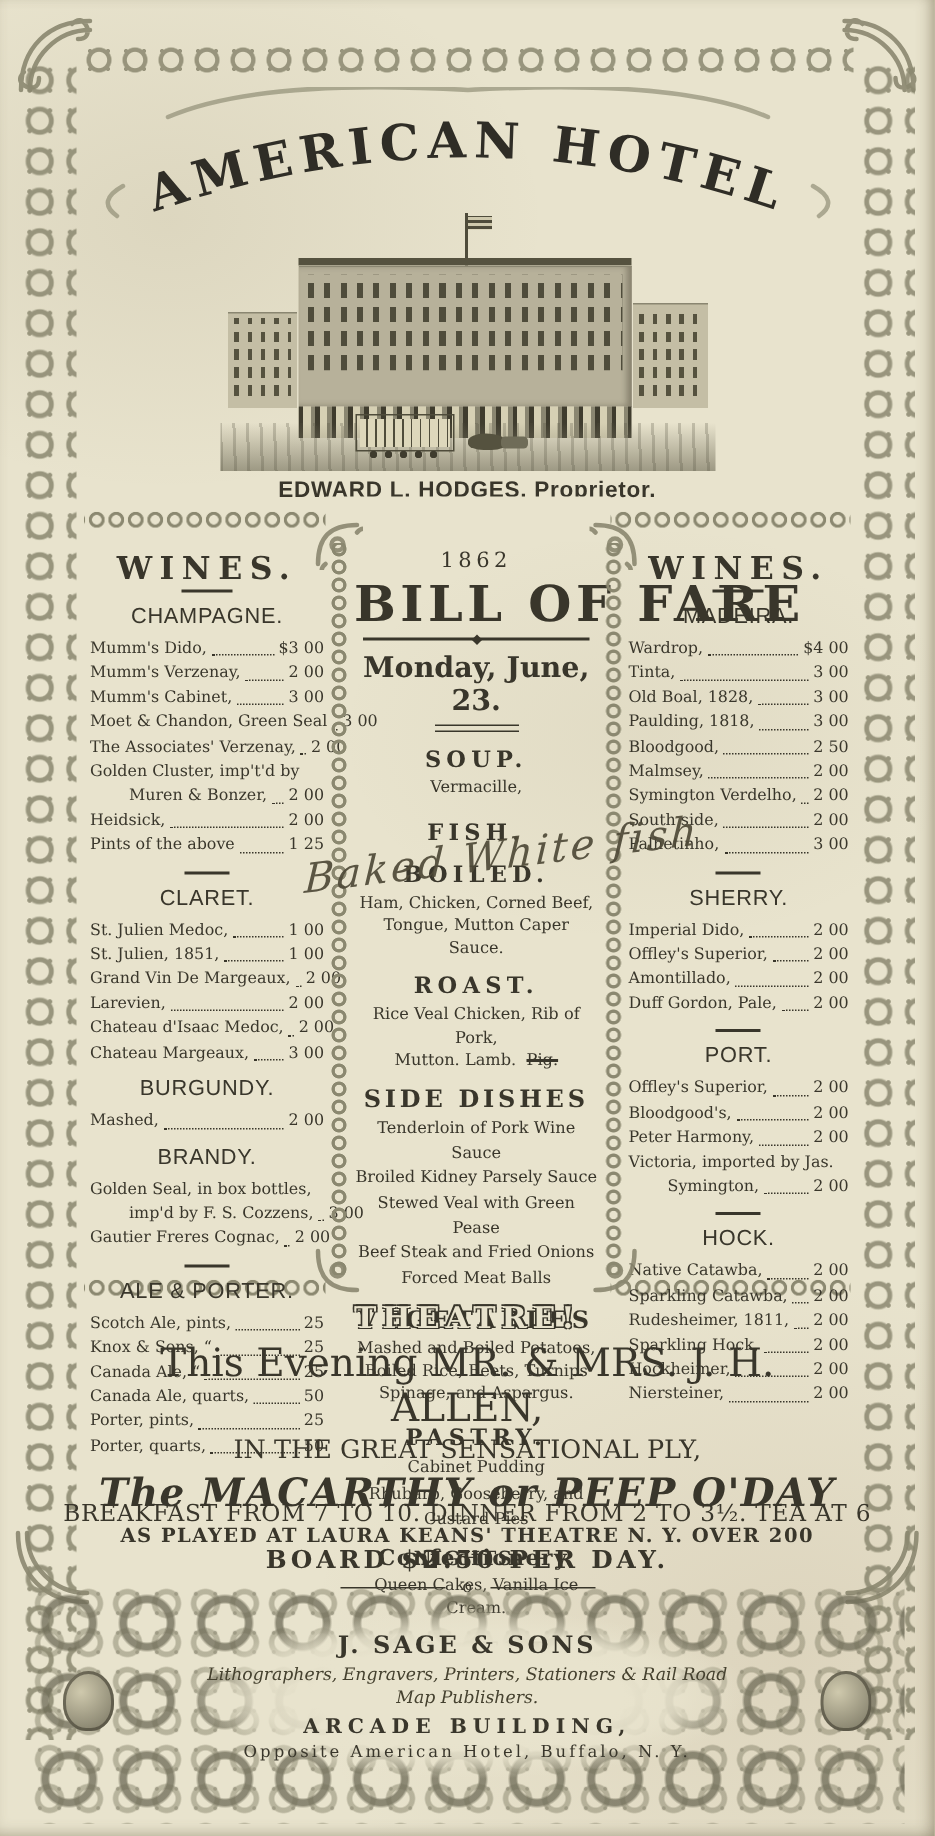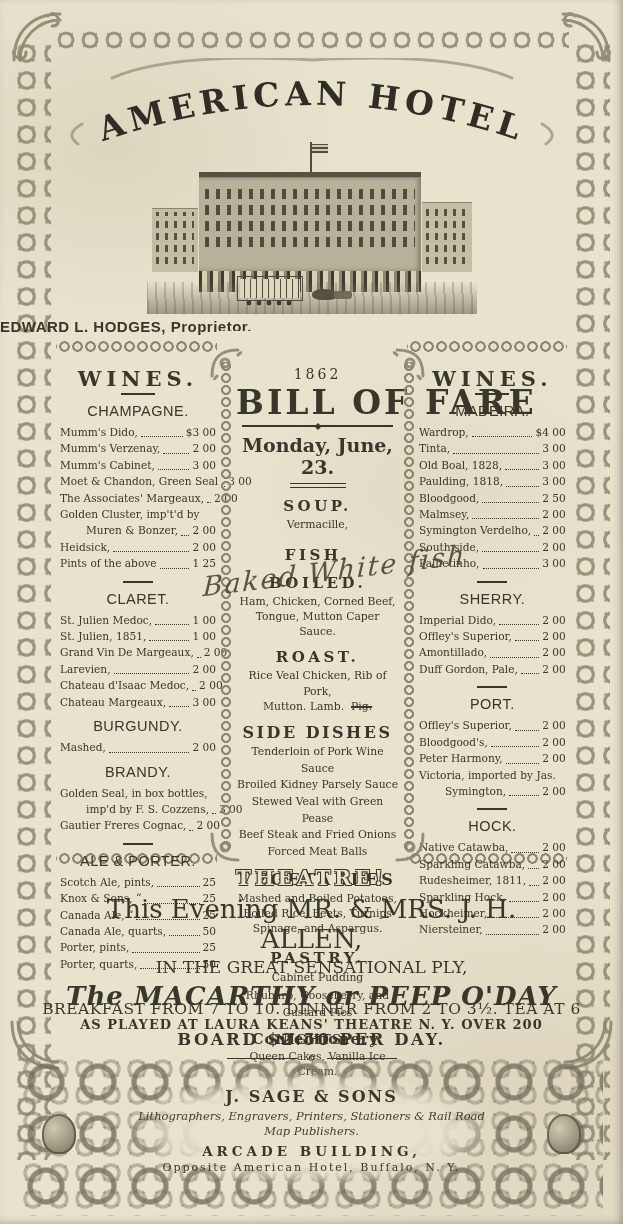--- a/index.html
+++ b/index.html
@@ -60,21 +60,21 @@
   .eng-ground{position:absolute;left:0;bottom:0;width:100%;height:32px;
     background:
       repeating-linear-gradient(88deg, rgba(79,76,59,.25) 0 2px, transparent 2px 9px),
       linear-gradient(transparent, rgba(138,134,113,.8));}
   .eng-car{position:absolute;left:90px;bottom:13px;width:60px;height:19px;background:#ddd7bb;border:1px solid #4f4c3b;
     background-image:repeating-linear-gradient(90deg,#4f4c3b 0 1px,transparent 1px 6px);background-clip:content-box;padding:2px;}
   .eng-car::after{content:"";position:absolute;left:6px;bottom:-6px;width:48px;height:6px;
     background-image:radial-gradient(circle,#3f3c2e 40%,transparent 45%);background-size:10px 6px;background-repeat:repeat-x;}
   .eng-horse{position:absolute;left:165px;bottom:14px;width:26px;height:11px;background:#55523f;border-radius:45% 55% 40% 40%;}
   .eng-horse::after{content:"";position:absolute;right:-14px;top:2px;width:18px;height:8px;background:#6f6c58;border-radius:3px;}
-  .proprietor{position:absolute;left:0;width:100%;top:318px;
+  .proprietor{position:absolute;left:0;width:100%;top:318px;text-align:center;
     font-family:"Liberation Sans",sans-serif;font-weight:bold;font-size:15px;letter-spacing:.5px;}
   
   .cols{position:absolute;left:58px;top:362px;width:507px;height:486px;display:flex;}
   .wcol{width:156px;padding:0 2px;}
   .col-title{text-align:center;font-weight:bold;font-size:21px;letter-spacing:5px;margin:4px 0 2px;}
   .trule{width:34px;margin:2px auto 6px;border-top:2px solid var(--ink,#39362b);}
   .gh{text-align:center;font-family:"Liberation Sans",sans-serif;font-weight:normal;font-size:14.5px;letter-spacing:.5px;margin:8px 0 5px;}
   .wrow{display:flex;align-items:flex-end;font-size:10.6px;line-height:1.55;}
   .wrow .wn{white-space:nowrap;}
   .wrow .leader{flex:1;border-bottom:1.6px dotted var(--ink,#39362b);margin:0 3px 3px;min-width:4px;}
@@ -217,21 +217,21 @@
             <span class="wn">Mumm's Cabinet,</span>
               <span class="leader"></span>
               <span class="wp">3 00</span>
           </div>
             <div class="wrow">
             <span class="wn">Moet &amp; Chandon, Green Seal</span>
               <span class="leader"></span>
               <span class="wp">3 00</span>
           </div>
             <div class="wrow">
-            <span class="wn">The Associates' Margeaux,</span>
+            <span class="wn">The Associates' Verzenay,</span>
               <span class="leader"></span>
               <span class="wp">2 00</span>
           </div>
             <div class="wrow" data-variant="cont">
             <span class="wn">Golden Cluster, imp't'd by</span>
               <span class="leader"></span>
           </div>
             <div class="wrow" data-variant="ind">
             <span class="wn">Muren &amp; Bonzer,</span>
               <span class="leader"></span>

